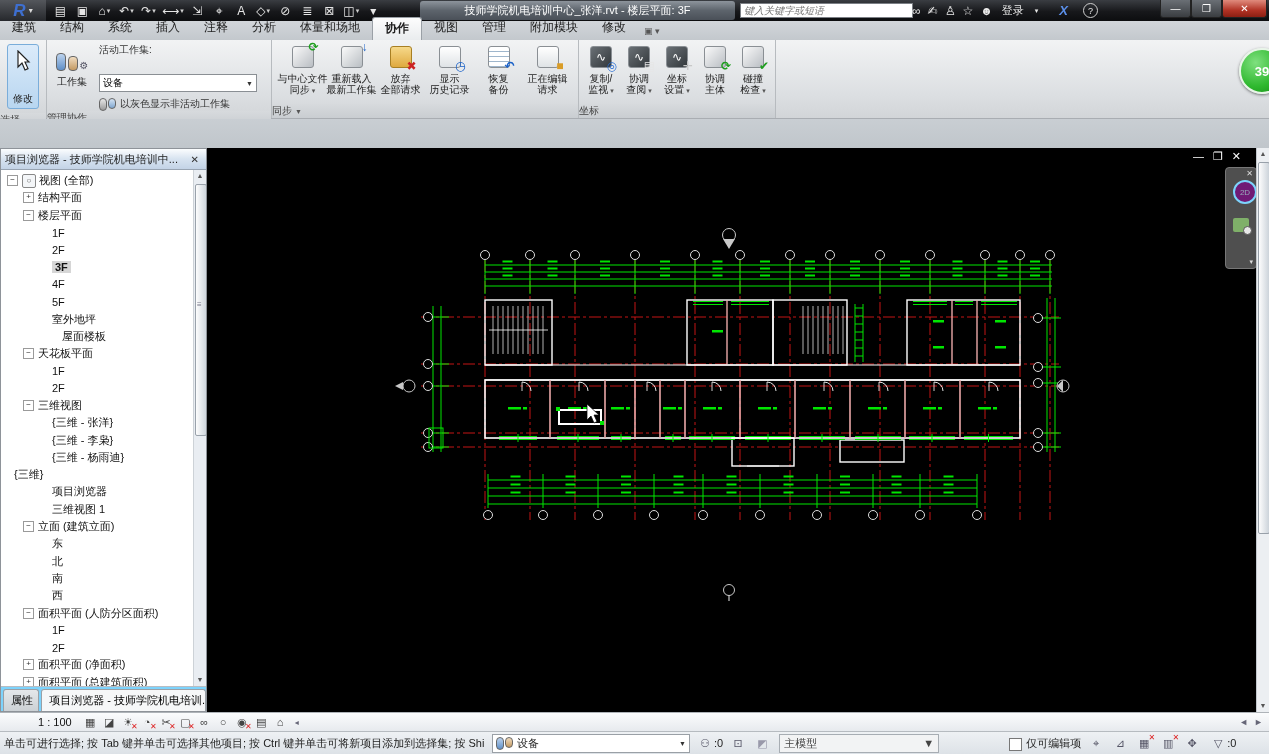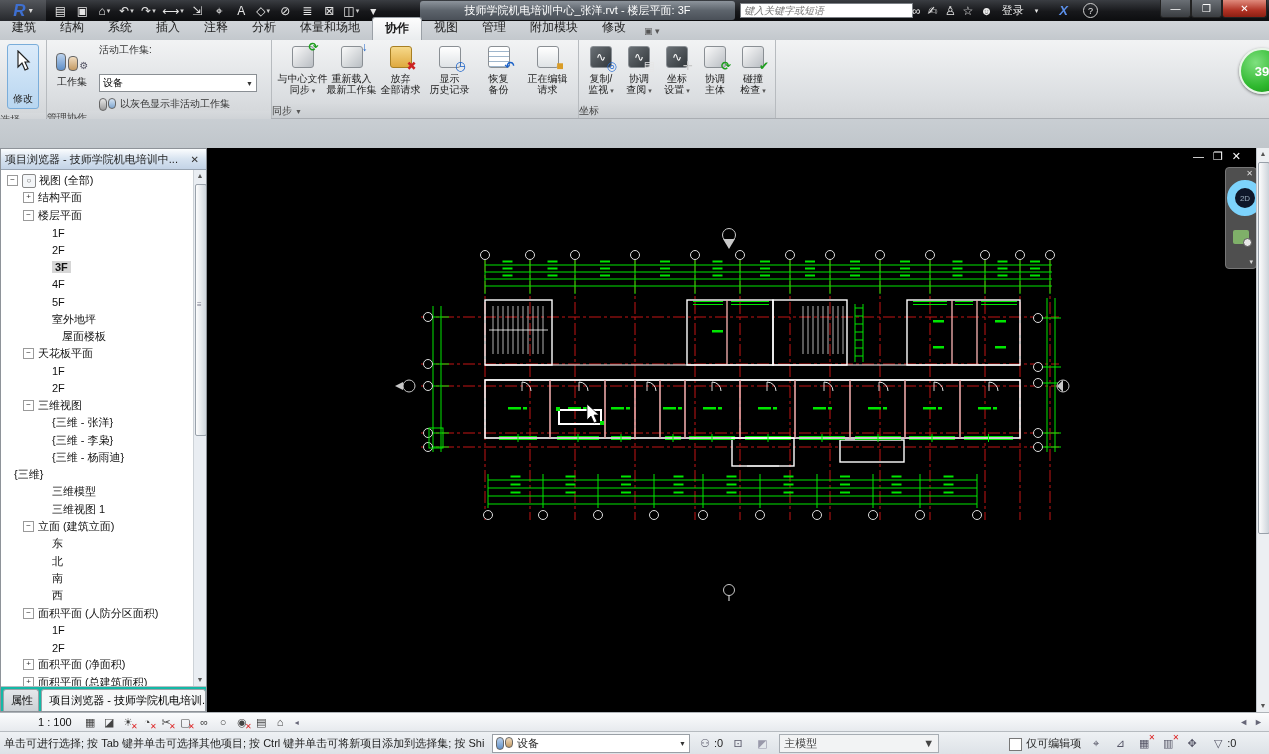--- a/index.html
+++ b/index.html
@@ -83,32 +83,32 @@
   .toggle{width:9px;height:9px;border:1px solid #9a9a9a;background:#fff;font-size:8px;line-height:7px;text-align:center;
     color:#333;margin-right:4px;flex:none;}
   .tico{width:12px;height:12px;border:1px solid #888;border-radius:2px;margin-right:3px;flex:none;
     font-size:8px;line-height:11px;text-align:center;color:#555;background:#f4f6f8;}
   .tsel{background:#d6d6d6;font-weight:bold;padding:0 3px;}
   #treeScroll{position:absolute;right:0;top:0;width:12px;bottom:0;background:#e9edf2;border-left:1px solid #cdd2d7;}
   .sarrow{position:absolute;left:0;width:12px;height:12px;font-size:7px;color:#555;text-align:center;line-height:12px;}
   #treeThumb{position:absolute;left:1px;top:14px;width:10px;height:250px;background:linear-gradient(90deg,#fdfdfd,#cfd6dd);
     border:1px solid #9aa2ab;border-radius:2px;}
   #treeThumb:after{content:"≡";position:absolute;left:1px;top:46%;font-size:8px;color:#778;}
-  #pbTabs{height:24px;background:#14b8a6;display:flex;align-items:flex-end;padding-left:2px;gap:2px;}
+  #pbTabs{height:24px;background:#7dd3fc;display:flex;align-items:flex-end;padding-left:2px;gap:2px;}
   .ptab{font-size:11px;padding:3px 7px;border:1px solid #9aa0a6;border-bottom:none;border-radius:3px 3px 0 0;
     background:linear-gradient(#e4e7ea,#ccd1d5);white-space:nowrap;overflow:hidden;max-width:168px;cursor:pointer;}
   .ptab.active{background:#f6f7f8;}
   
   #canvas{position:absolute;left:207px;top:148px;width:1062px;height:564px;background:#000;overflow:hidden;}
   #winctrl{position:absolute;right:28px;top:2px;display:flex;gap:9px;color:#fff;font-size:11px;z-index:5;}
   #winctrl span{cursor:pointer;}
   #navbar{position:absolute;left:1018px;top:19px;width:30px;height:100px;background:rgba(90,90,90,.88);
     border:1px solid #777;border-radius:4px;z-index:4;display:flex;flex-direction:column;align-items:center;color:#ddd;}
   #navbar .nx{align-self:flex-end;font-size:8px;padding:1px 3px;cursor:pointer;}
-  #navWheel{width:20px;height:20px;border-radius:50%;background:#0f172a;border:8px solid #7dd3fc;margin-top:1px;
+  #navWheel{width:20px;height:20px;border-radius:50%;background:#701a75;border:2px solid #7dd3fc;margin-top:1px;
     display:flex;align-items:center;justify-content:center;font-size:8px;color:#9ab;cursor:pointer;margin-left:8px;}
   #navZoom{width:16px;height:14px;background:#7fb069;border-radius:2px;margin-top:14px;position:relative;cursor:pointer;}
   #navZoom:after{content:"";position:absolute;right:-3px;bottom:-3px;width:7px;height:7px;border-radius:50%;background:#e8e8e8;border:1px solid #555;}
   #navbar .nmore{margin-top:auto;font-size:7px;align-self:flex-end;padding:0 3px 2px;cursor:pointer;}
   #vscroll{position:absolute;right:0;top:0;width:12px;height:564px;background:#eceff2;border-left:1px solid #c2c7cc;z-index:6;}
   #vthumb{position:absolute;left:1px;top:14px;width:10px;height:370px;background:linear-gradient(90deg,#fdfdfd,#ccd3da);border:1px solid #98a0a9;border-radius:2px;}
   
   #viewbar{position:absolute;left:0;top:712px;width:1269px;height:19px;background:linear-gradient(#fbfcfd,#e7eaee);
     border-top:1px solid #aeb3b8;display:flex;align-items:center;padding-left:38px;box-sizing:border-box;}
   #scaleBox{font-size:11px;color:#111;margin-right:10px;cursor:pointer;}
@@ -426,21 +426,21 @@
           <div class="trow" style="padding-left: 38px;">
             <span style="width: 13px; flex: 0 0 auto;"></span>
             <span>{三维 - 杨雨迪}</span>
           </div>
           <div class="trow" style="">
             <span style="width: 13px; flex: 0 0 auto;"></span>
             <span>{三维}</span>
           </div>
           <div class="trow" style="padding-left: 38px;">
             <span style="width: 13px; flex: 0 0 auto;"></span>
-            <span>三维模型</span>
+            <span>项目浏览器</span>
           </div>
           <div class="trow" style="padding-left: 38px;">
             <span style="width: 13px; flex: 0 0 auto;"></span>
             <span>三维视图 1</span>
           </div>
           <div class="trow" style="padding-left: 22px;">
             <span class="toggle">−</span>
             <span>立面 (建筑立面)</span>
           </div>
           <div class="trow" style="padding-left: 38px;">

